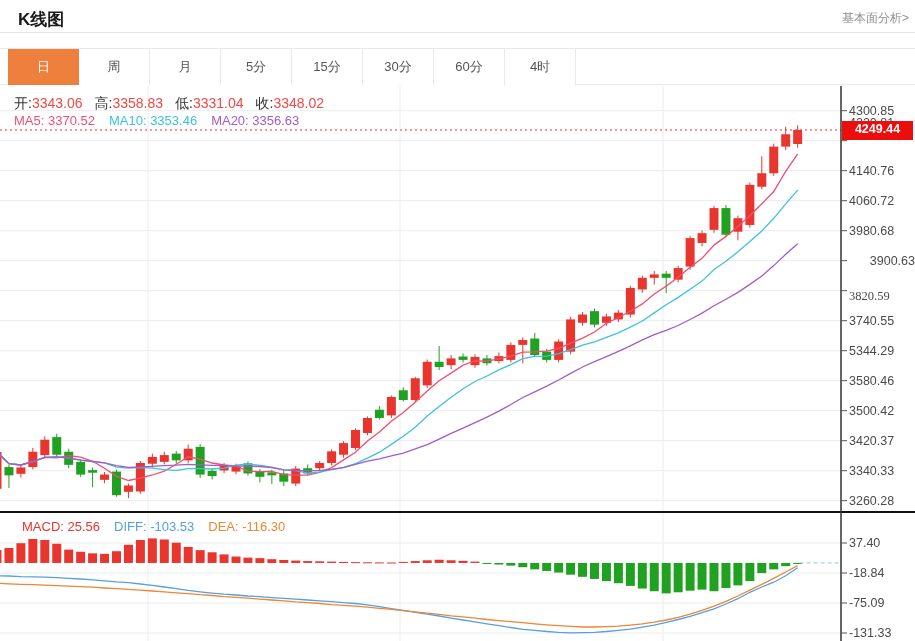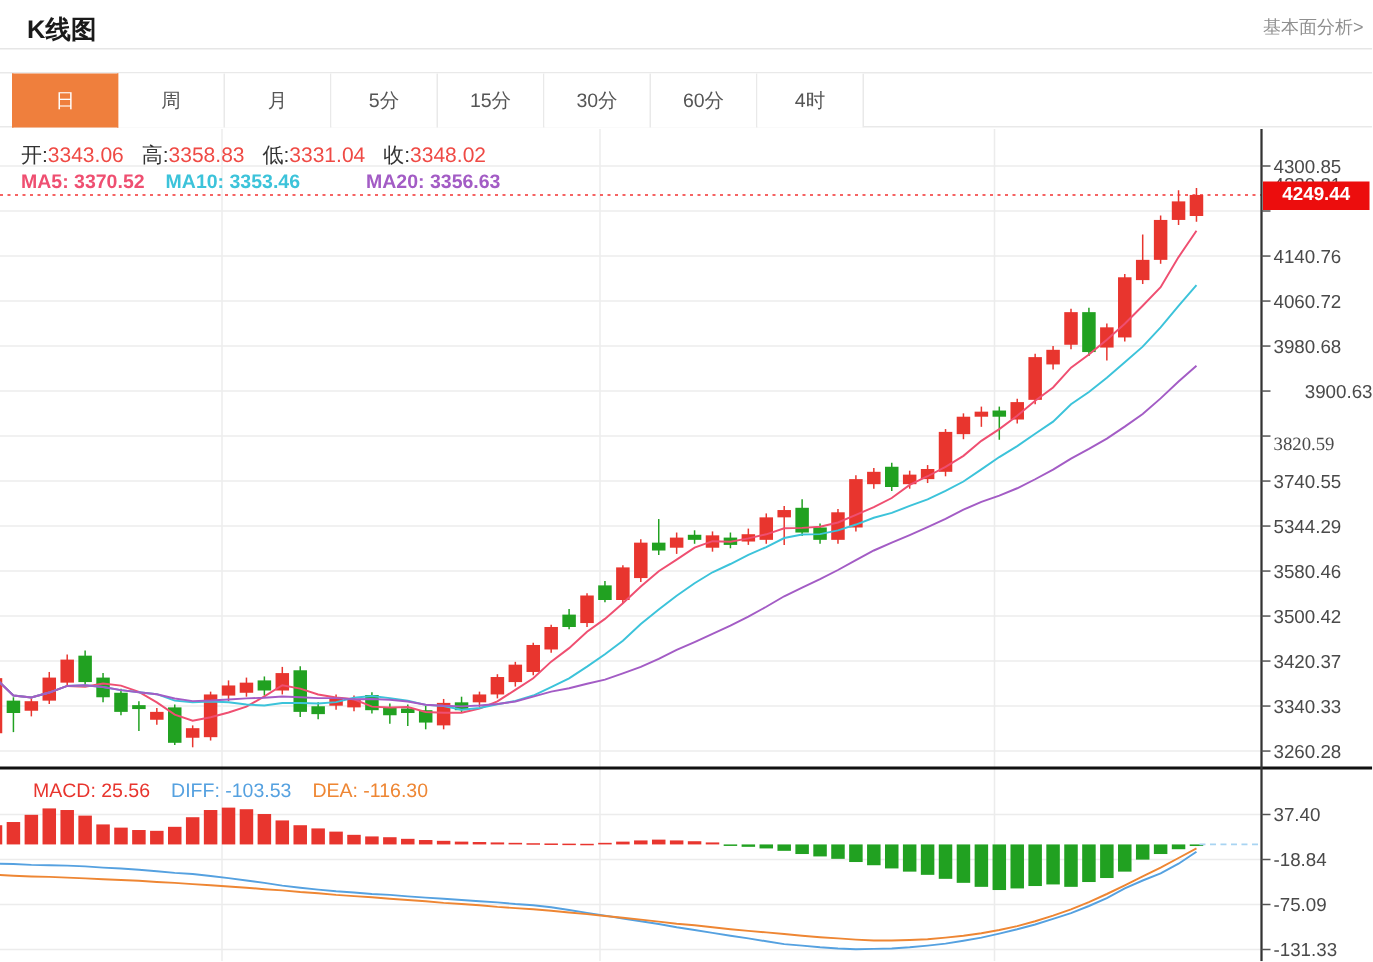--- a/index.html
+++ b/index.html
@@ -12,21 +12,21 @@
   .tabs{position:absolute;left:8px;top:0;height:36px;display:flex;}
   .tab{width:71px;height:36px;box-sizing:border-box;border-right:1px solid #e9e9e9;
        display:flex;align-items:center;justify-content:center;font-size:13px;color:#555;cursor:pointer;background:#fff;}
   .tab:first-child{border-left:1px solid #e9e9e9;}
   .tab.active{background:#ef7f3d;color:#fff;border-color:#ef7f3d;}
   #chart-svg{position:absolute;left:0;top:86px;}
   .ohlc-row{position:absolute;left:14px;top:95px;font-size:14px;white-space:nowrap;z-index:5;}
   .ohlc-row .lab{color:#333;}
   .ohlc-row .val{margin-right:12px;}
   .ma-row{position:absolute;left:14px;top:113px;font-size:13px;white-space:nowrap;z-index:5;}
-  .ma-row span{margin-right:14px;font-weight:bold;}
+  .ma-row span{margin-right:14px;}
   .macd-row{position:absolute;left:22px;top:519px;font-size:13px;white-space:nowrap;z-index:5;}
   .macd-row span{margin-right:14px;}
   .axis-label{position:absolute;left:849px;width:66px;height:16px;line-height:16px;
               font-size:12.5px;color:#4a4a4a;z-index:4;}
   .price-badge{position:absolute;left:842px;top:121px;width:71px;height:19px;line-height:17px;
                text-align:center;color:#fff;font-size:12.5px;font-weight:bold;z-index:6;}
 </style>
 </head>
 <body>
 
@@ -297,21 +297,21 @@
       <line x1="841" y1="354.7" x2="847" y2="354.7" stroke="#555555" stroke-width="1"></line>
       <line x1="841" y1="384.7" x2="847" y2="384.7" stroke="#555555" stroke-width="1"></line>
       <line x1="841" y1="414.7" x2="847" y2="414.7" stroke="#555555" stroke-width="1"></line>
       <line x1="841" y1="457" x2="847" y2="457" stroke="#555555" stroke-width="1"></line>
       <line x1="841" y1="487" x2="847" y2="487" stroke="#555555" stroke-width="1"></line>
       <line x1="841" y1="517" x2="847" y2="517" stroke="#555555" stroke-width="1"></line>
       <line x1="841" y1="547" x2="847" y2="547" stroke="#555555" stroke-width="1"></line>
     </svg>
 
   <div class="ohlc-row"><span class="lab">开:</span><span class="val" style="color: rgb(239, 74, 69);">3343.06</span><span class="lab">高:</span><span class="val" style="color: rgb(239, 74, 69);">3358.83</span><span class="lab">低:</span><span class="val" style="color: rgb(239, 74, 69);">3331.04</span><span class="lab">收:</span><span class="val" style="color: rgb(239, 74, 69);">3348.02</span></div>
-  <div class="ma-row"><span style="color: rgb(239, 79, 113);">MA5: 3370.52</span><span style="color: rgb(60, 195, 218);">MA10: 3353.46</span><span style="color: rgb(163, 92, 197); margin-left: 30px;">MA20: 3356.63</span></div>
+  <div class="ma-row"><span style="color: rgb(239, 79, 113);">MA5: 3370.52</span><span style="color: rgb(60, 195, 218);">MA10: 3353.46</span><span style="color: rgb(163, 92, 197);">MA20: 3356.63</span></div>
   <div class="macd-row"><span style="color: rgb(232, 53, 46);">MACD: 25.56</span><span style="color: rgb(85, 161, 224);">DIFF: -103.53</span><span style="color: rgb(238, 134, 51);">DEA: -116.30</span></div>
 
   <div id="price-axis">
       <div class="axis-label" style="top: 102.7px;">4300.85</div>
       <div class="axis-label" style="top: 115px;">4220.81</div>
       <div class="axis-label" style="top: 162.7px;">4140.76</div>
       <div class="axis-label" style="top: 192.7px;">4060.72</div>
       <div class="axis-label" style="top: 222.7px;">3980.68</div>
       <div class="axis-label" style="top: 252.7px; text-align: right;">3900.63</div>
       <div class="axis-label" style="top: 288px; font-family: Liberation Serif, serif;">3820.59</div>

